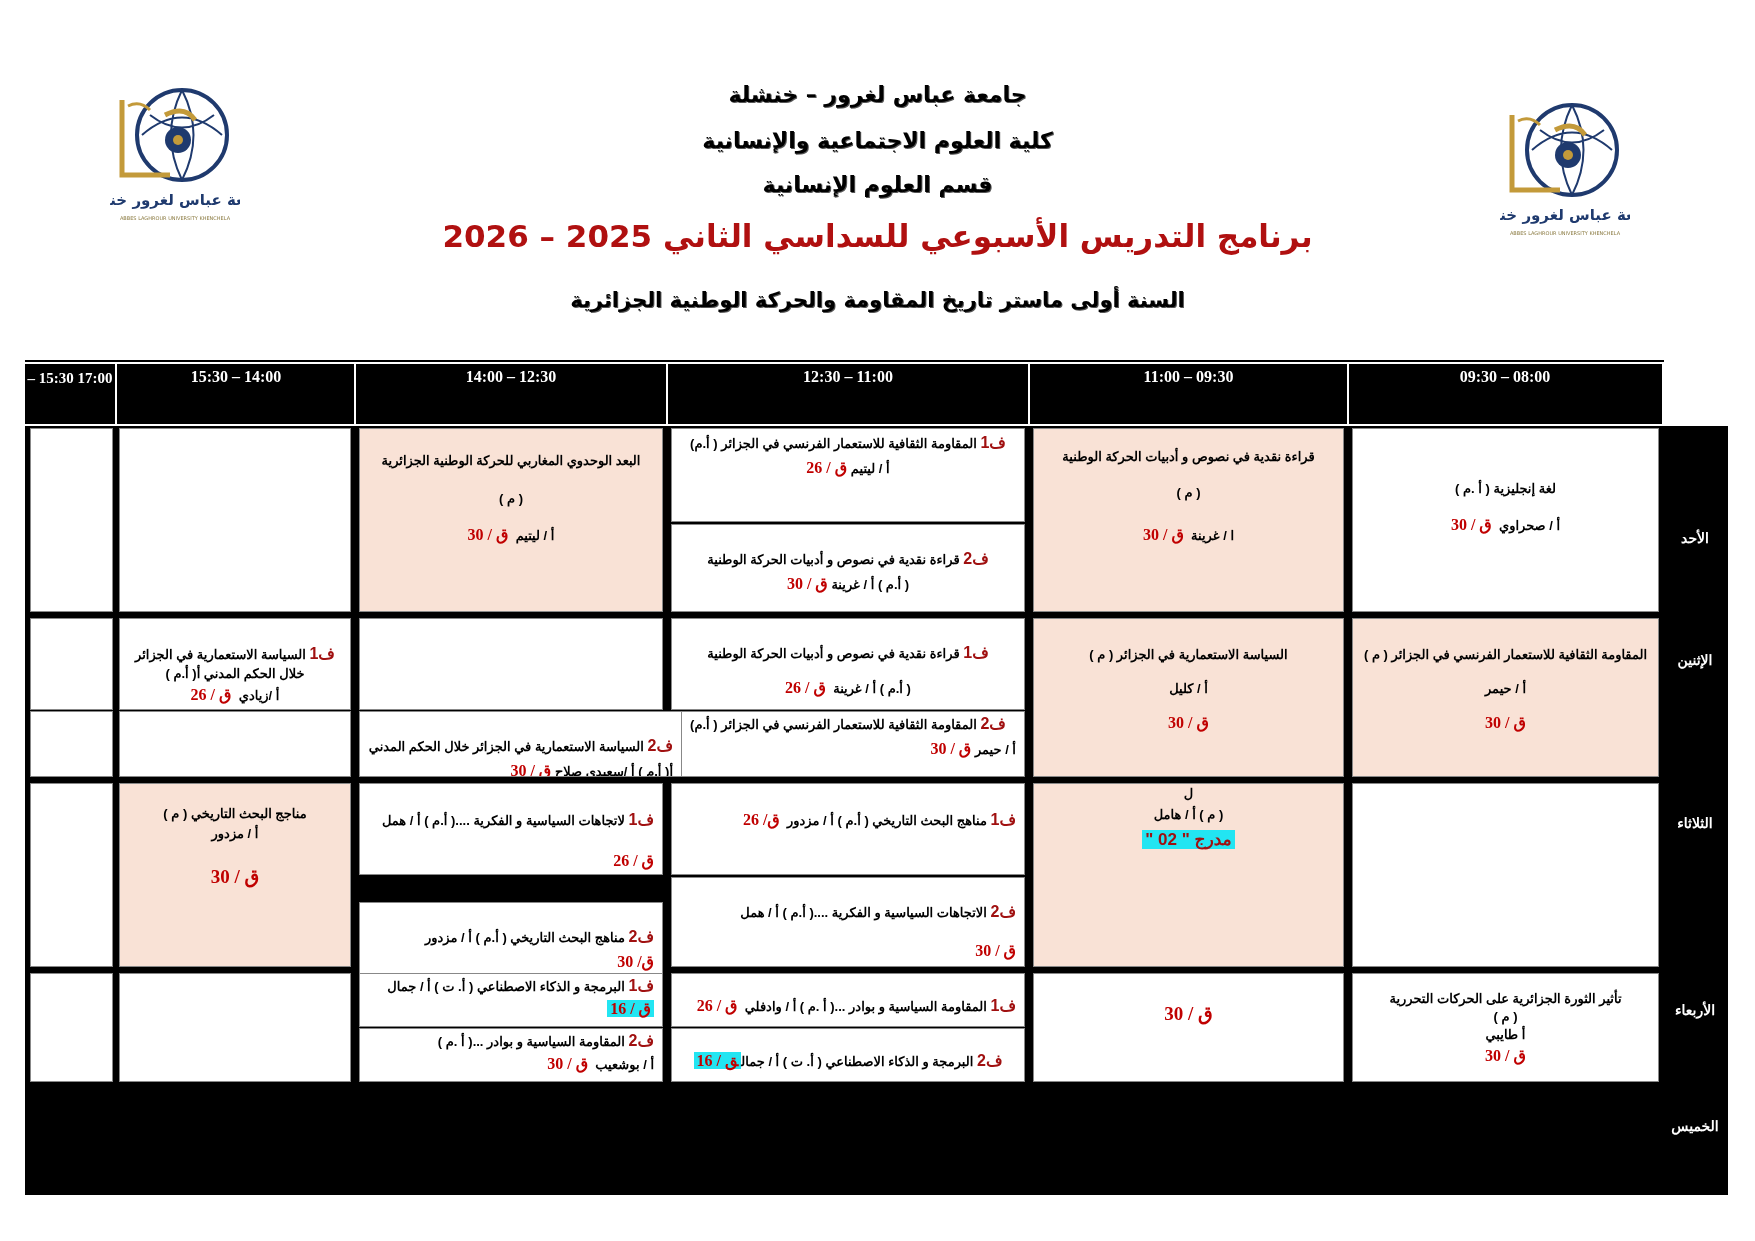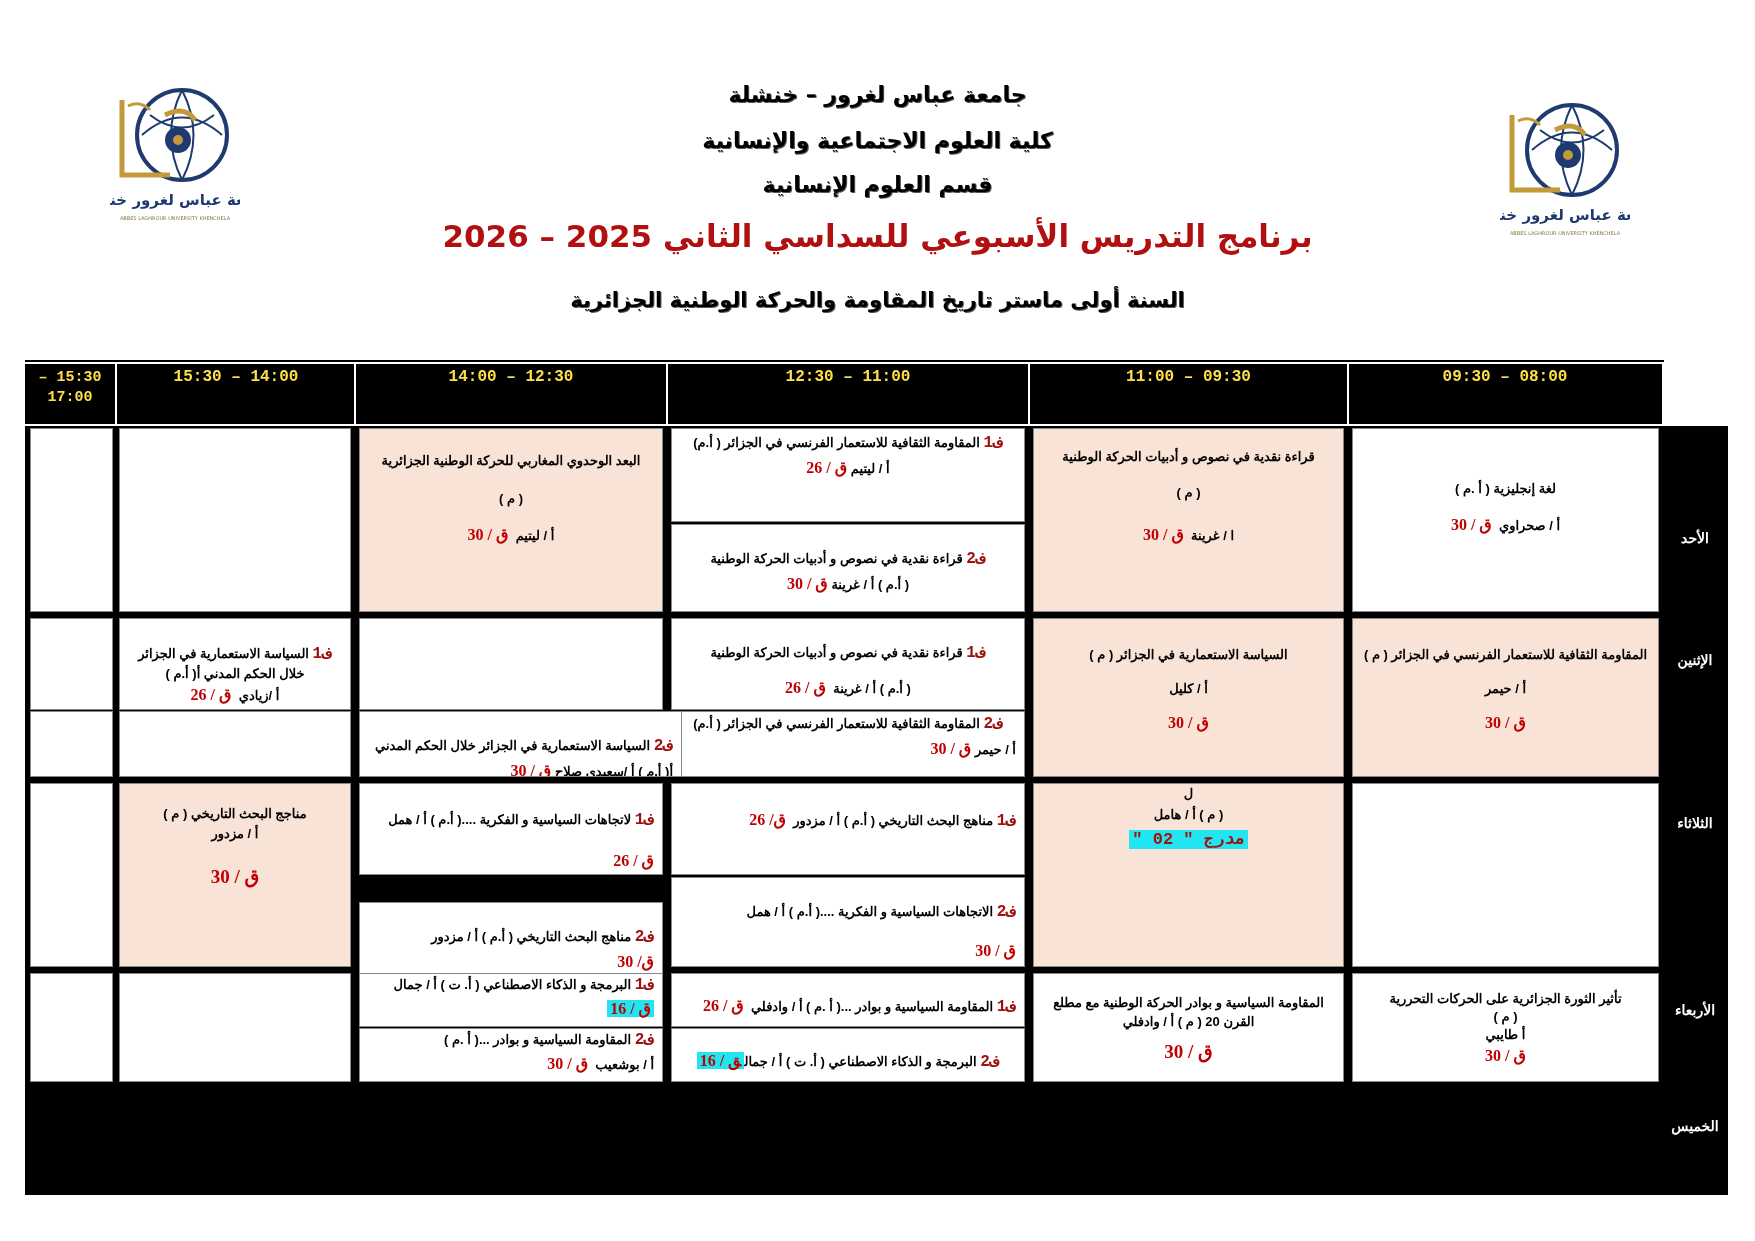--- a/index.html
+++ b/index.html
@@ -13,24 +13,24 @@
   .sub { top: 288px; font-size: 21px; }
 
   .logo { position: absolute; width: 130px; height: 150px; }
   .logo svg { width: 100%; height: 100%; }
 
   
   .tbl { position: absolute; left: 25px; top: 360px; width: 1703px; height: 835px; background: #000; }
   .cell { position: absolute; background: #fff; border: 1px solid #888; direction: rtl; text-align: center; font-size: 13px; font-weight: bold; line-height: 1.55; padding: 4px 8px; overflow: hidden; }
   .pink { background: #f9e2d6; }
   .black { background: #000; border-color: #000; }
-  .th { position: absolute; color: #fde047; font-family: Liberation Mono, monospace; font-weight: bold; font-size: 16px; text-align: center; }
+  .th { position: absolute; color: #ffffff; font-family: Liberation Serif, serif; font-weight: bold; font-size: 16px; text-align: center; }
   .day { position: absolute; color: #fff; font-weight: bold; font-size: 14px; text-align: center; direction: rtl; }
   .red { color: #c00000; font-family: "Liberation Serif", serif; font-size: 16px; font-weight: bold; }
-  .dred { color: #a01010; font-family: Liberation Mono, monospace; font-weight: bold; font-size: 16px; }
+  .dred { color: #a01010; font-family: Liberation Sans, sans-serif; font-weight: bold; font-size: 16px; }
   .cyan { background: #22e5f2; padding: 0 3px; }
   .ln { display: block; }
   .right { text-align: right; }
 </style>
 </head>
 <body>
 
 <div class="hdr-line h1">جامعة عباس لغرور – خنشلة</div>
 <div class="hdr-line h2">كلية العلوم الاجتماعية والإنسانية</div>
 <div class="hdr-line h3">قسم العلوم الإنسانية</div>
@@ -173,21 +173,20 @@
 </div>
 <div class="cell" style="left:30px; top:783px; width:83px; height:184px;"></div>
 
 <div class="cell" style="left:1352px; top:973px; width:307px; height:109px; padding-top:16px; line-height:1.4;">
   <span class="ln">تأثير الثورة الجزائرية على الحركات التحررية</span>
   <span class="ln">( م )</span>
   <span class="ln">أ طايبي</span>
   <span class="ln red">ق / 30</span>
 </div>
 <div class="cell" style="left:1033px; top:973px; width:311px; height:109px; padding-top:20px; line-height:1.45;">
-  <span class="ln">المقاومة السياسية و بوادر الحركة الوطنية مع مطلع القرن 20 ( م ) أ / وادفلي</span>
   <span class="ln red" style="margin-top:6px; font-size:19px;">ق / 30</span>
 </div>
 <div class="cell" style="left:671px; top:973px; width:354px; height:54px; padding-top:20px; text-align:right;">
   <span class="dred">ف1</span> <span>المقاومة السياسية و بوادر ...( أ .م ) أ / وادفلي</span>&nbsp;&nbsp;<span class="red">ق / 26</span>
 </div>
 <div class="cell" style="left:671px; top:1028px; width:354px; height:54px; padding-top:20px; text-align:center;">
   <span class="dred">ف2</span> <span>البرمجة و الذكاء الاصطناعي ( أ. ت ) أ / جمال</span><span class="red cyan">ق / 16</span>
 </div>
 <div class="cell" style="left:359px; top:973px; width:304px; height:54px; padding-top:0; text-align:right; line-height:1.45;">
   <span class="ln"><span class="dred">ف1</span> <span>البرمجة و الذكاء الاصطناعي ( أ. ت ) أ / جمال</span></span>

